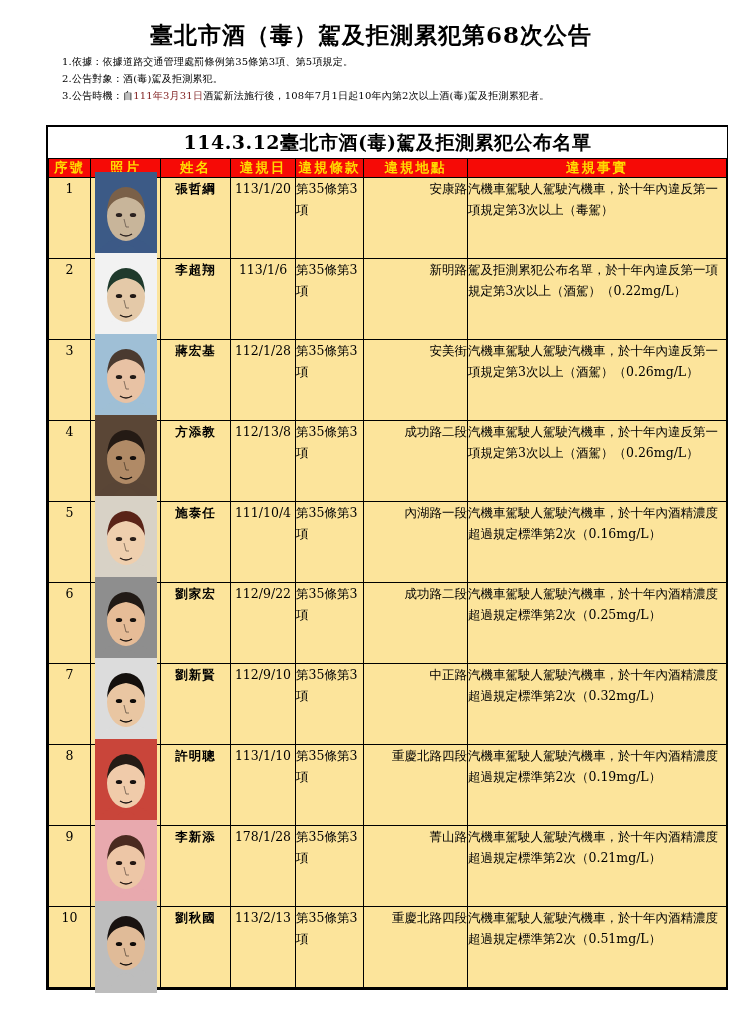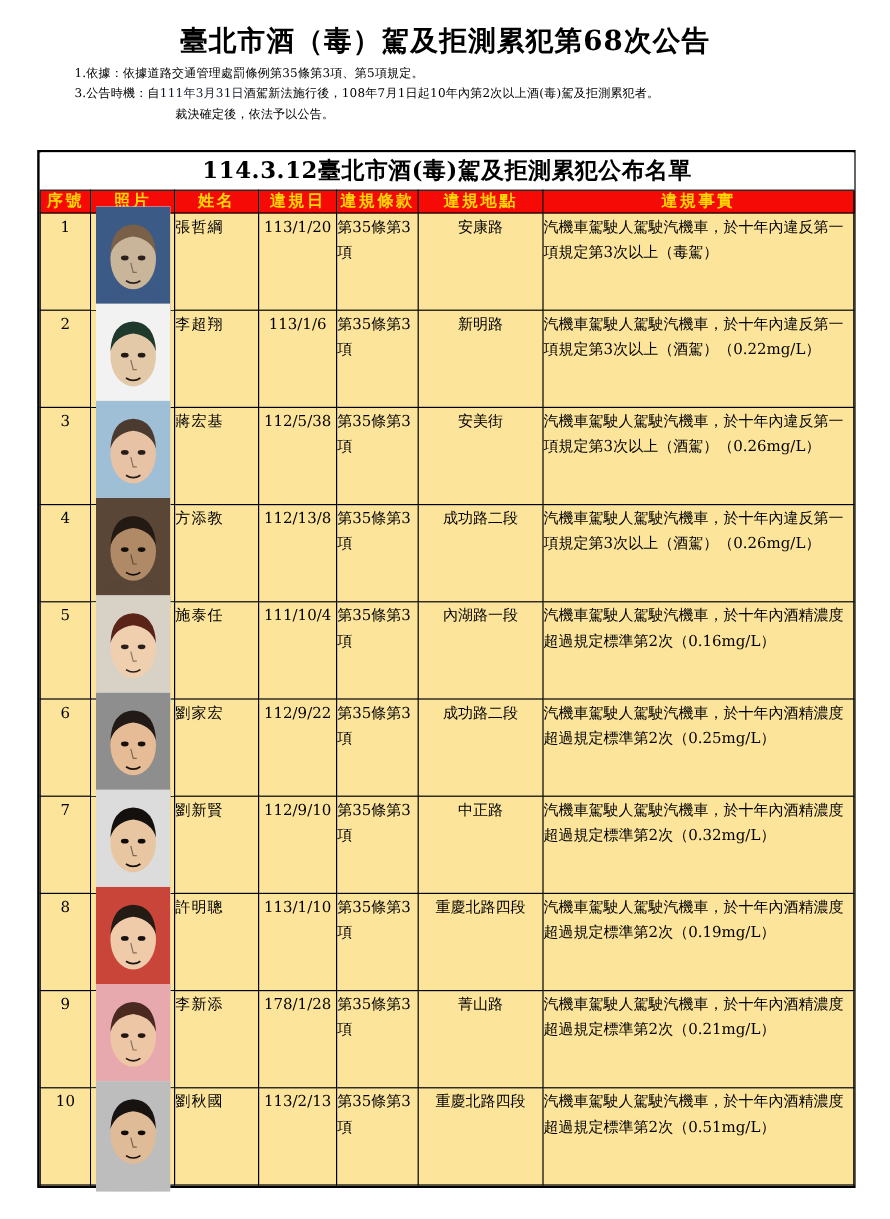--- a/index.html
+++ b/index.html
@@ -42,26 +42,26 @@
     line-height: 17px;
     font-family: "DejaVu Serif", "Liberation Serif", serif;
   }
   .note-line {
     white-space: nowrap;
     letter-spacing: 0.2px;
   }
   .note-indent {
     padding-left: 84px;
   }
-  .red-text { color: #0f172a; }
+  .red-text { color: #7f1d1d; }
 
   
   .table-wrap {
     position: absolute;
-    left: 31px;
+    left: 46px;
     top: 110px;
     width: 682px;
     border: 2px solid #000000;
     background: #ffffff;
   }
 
   table.listing {
     border-collapse: collapse;
     width: 100%;
     table-layout: fixed;
@@ -124,40 +124,41 @@
     top: -6px;
     width: 62px;
     height: 92px;
     overflow: hidden;
     background: #cfcfcf;
     z-index: 4;
   }
   .photo-inner { width: 100%; height: 100%; display: block; }
 
   td.c-name {
-    vertical-align: top;
-    font-weight: normal;
+    text-align: center;
+    vertical-align: top;
+    font-weight: bold;
     font-size: 14px;
     padding-top: 4px;
     letter-spacing: 1px;
   }
   td.c-date {
     text-align: center;
     vertical-align: top;
     padding-top: 5px;
     font-size: 13px;
   }
   td.c-article {
     text-align: left;
     vertical-align: top;
     padding-top: 5px;
     font-size: 12.5px;
   }
   td.c-place {
-    text-align: center;
+    text-align: right;
     vertical-align: top;
     padding: 5px 0 0 5px;
     font-size: 12.5px;
   }
   td.c-fact {
     text-align: left;
     vertical-align: top;
     padding: 4px 6px 0 7px;
     font-size: 12.5px;
     line-height: 21px;
@@ -168,23 +169,25 @@
 
 <div class="page">
 
   <div class="doc-title">臺北市酒（毒）駕及拒測累犯第68次公告</div>
 
   <div class="notes">
     <div class="note-line">
       <span>1.</span><span>依據：依據道路交通管理處罰條例第35條第3項、第5項規定。</span>
     </div>
     <div class="note-line">
+      <span>2.</span><span>公告對象：酒(毒)駕及拒測累犯。</span>
+    </div>
+    <div class="note-line">
       <span>3.</span><span>公告時機：自</span><span class="red-text">111年3月31日</span><span>酒駕新法施行後，108年7月1日起10年內第2次以上酒(毒)駕及拒測累犯者。</span>
     </div>
-    <div class="note-line note-indent">裁決確定後，依法予以公告。</div>
   </div>
 
   <div class="table-wrap">
     <table class="listing">
       <colgroup>
         <col style="width:42px">
         <col style="width:70px">
         <col style="width:70px">
         <col style="width:65px">
         <col style="width:68px">
@@ -248,41 +251,41 @@
                   <path d="M29 47 L31 55 L34 55" stroke="#221a16" stroke-width="1" fill="none" opacity="0.5"></path>
                   <path d="M25 62 Q31 66 37 62" stroke="#221a16" stroke-width="1.4" fill="none"></path>
                   <path d="M14 92 Q18 74 31 72 Q44 74 48 92 Z" fill="#f2f2f2"></path>
                 </svg>
               </span>
             </td>
             <td class="c-name">李超翔</td>
             <td class="c-date">113/1/6</td>
             <td class="c-article">第35條第3項</td>
             <td class="c-place">新明路</td>
-            <td class="c-fact">汽機車駕駛人駕駛汽機車，於十年內違反第一項規定第3次以上（酒駕）（0.22mg/L）</td>
+            <td class="c-fact">駕及拒測累犯公布名單，於十年內違反第一項規定第3次以上（酒駕）（0.22mg/L）</td>
           </tr>
           <tr>
             <td class="c-seq">3</td>
             <td class="c-photo">
               <span class="photo-box">
                 <svg class="photo-inner" viewBox="0 0 62 92" preserveAspectRatio="none" xmlns="http://www.w3.org/2000/svg">
                   <rect x="0" y="0" width="62" height="92" fill="#9fbfd6"></rect>
                   <ellipse cx="31" cy="88" rx="30" ry="22" fill="#9fbfd6" opacity="0.55"></ellipse>
                   <ellipse cx="31" cy="44" rx="19" ry="25" fill="#e8c2a4"></ellipse>
                   <path d="M12 40 Q13 16 31 15 Q49 16 50 40 Q46 27 31 25 Q16 27 12 40 Z" fill="#4a3a30"></path>
                   <ellipse cx="24" cy="43" rx="3.2" ry="2" fill="#241c18"></ellipse>
                   <ellipse cx="38" cy="43" rx="3.2" ry="2" fill="#241c18"></ellipse>
                   <path d="M29 47 L31 55 L34 55" stroke="#241c18" stroke-width="1" fill="none" opacity="0.5"></path>
                   <path d="M25 62 Q31 66 37 62" stroke="#241c18" stroke-width="1.4" fill="none"></path>
                   <path d="M14 92 Q18 74 31 72 Q44 74 48 92 Z" fill="#9fbfd6"></path>
                 </svg>
               </span>
             </td>
             <td class="c-name">蔣宏基</td>
-            <td class="c-date">112/5/38</td>
+            <td class="c-date">112/1/28</td>
             <td class="c-article">第35條第3項</td>
             <td class="c-place">安美街</td>
             <td class="c-fact">汽機車駕駛人駕駛汽機車，於十年內違反第一項規定第3次以上（酒駕）（0.26mg/L）</td>
           </tr>
           <tr>
             <td class="c-seq">4</td>
             <td class="c-photo">
               <span class="photo-box">
                 <svg class="photo-inner" viewBox="0 0 62 92" preserveAspectRatio="none" xmlns="http://www.w3.org/2000/svg">
                   <rect x="0" y="0" width="62" height="92" fill="#5a4636"></rect>

